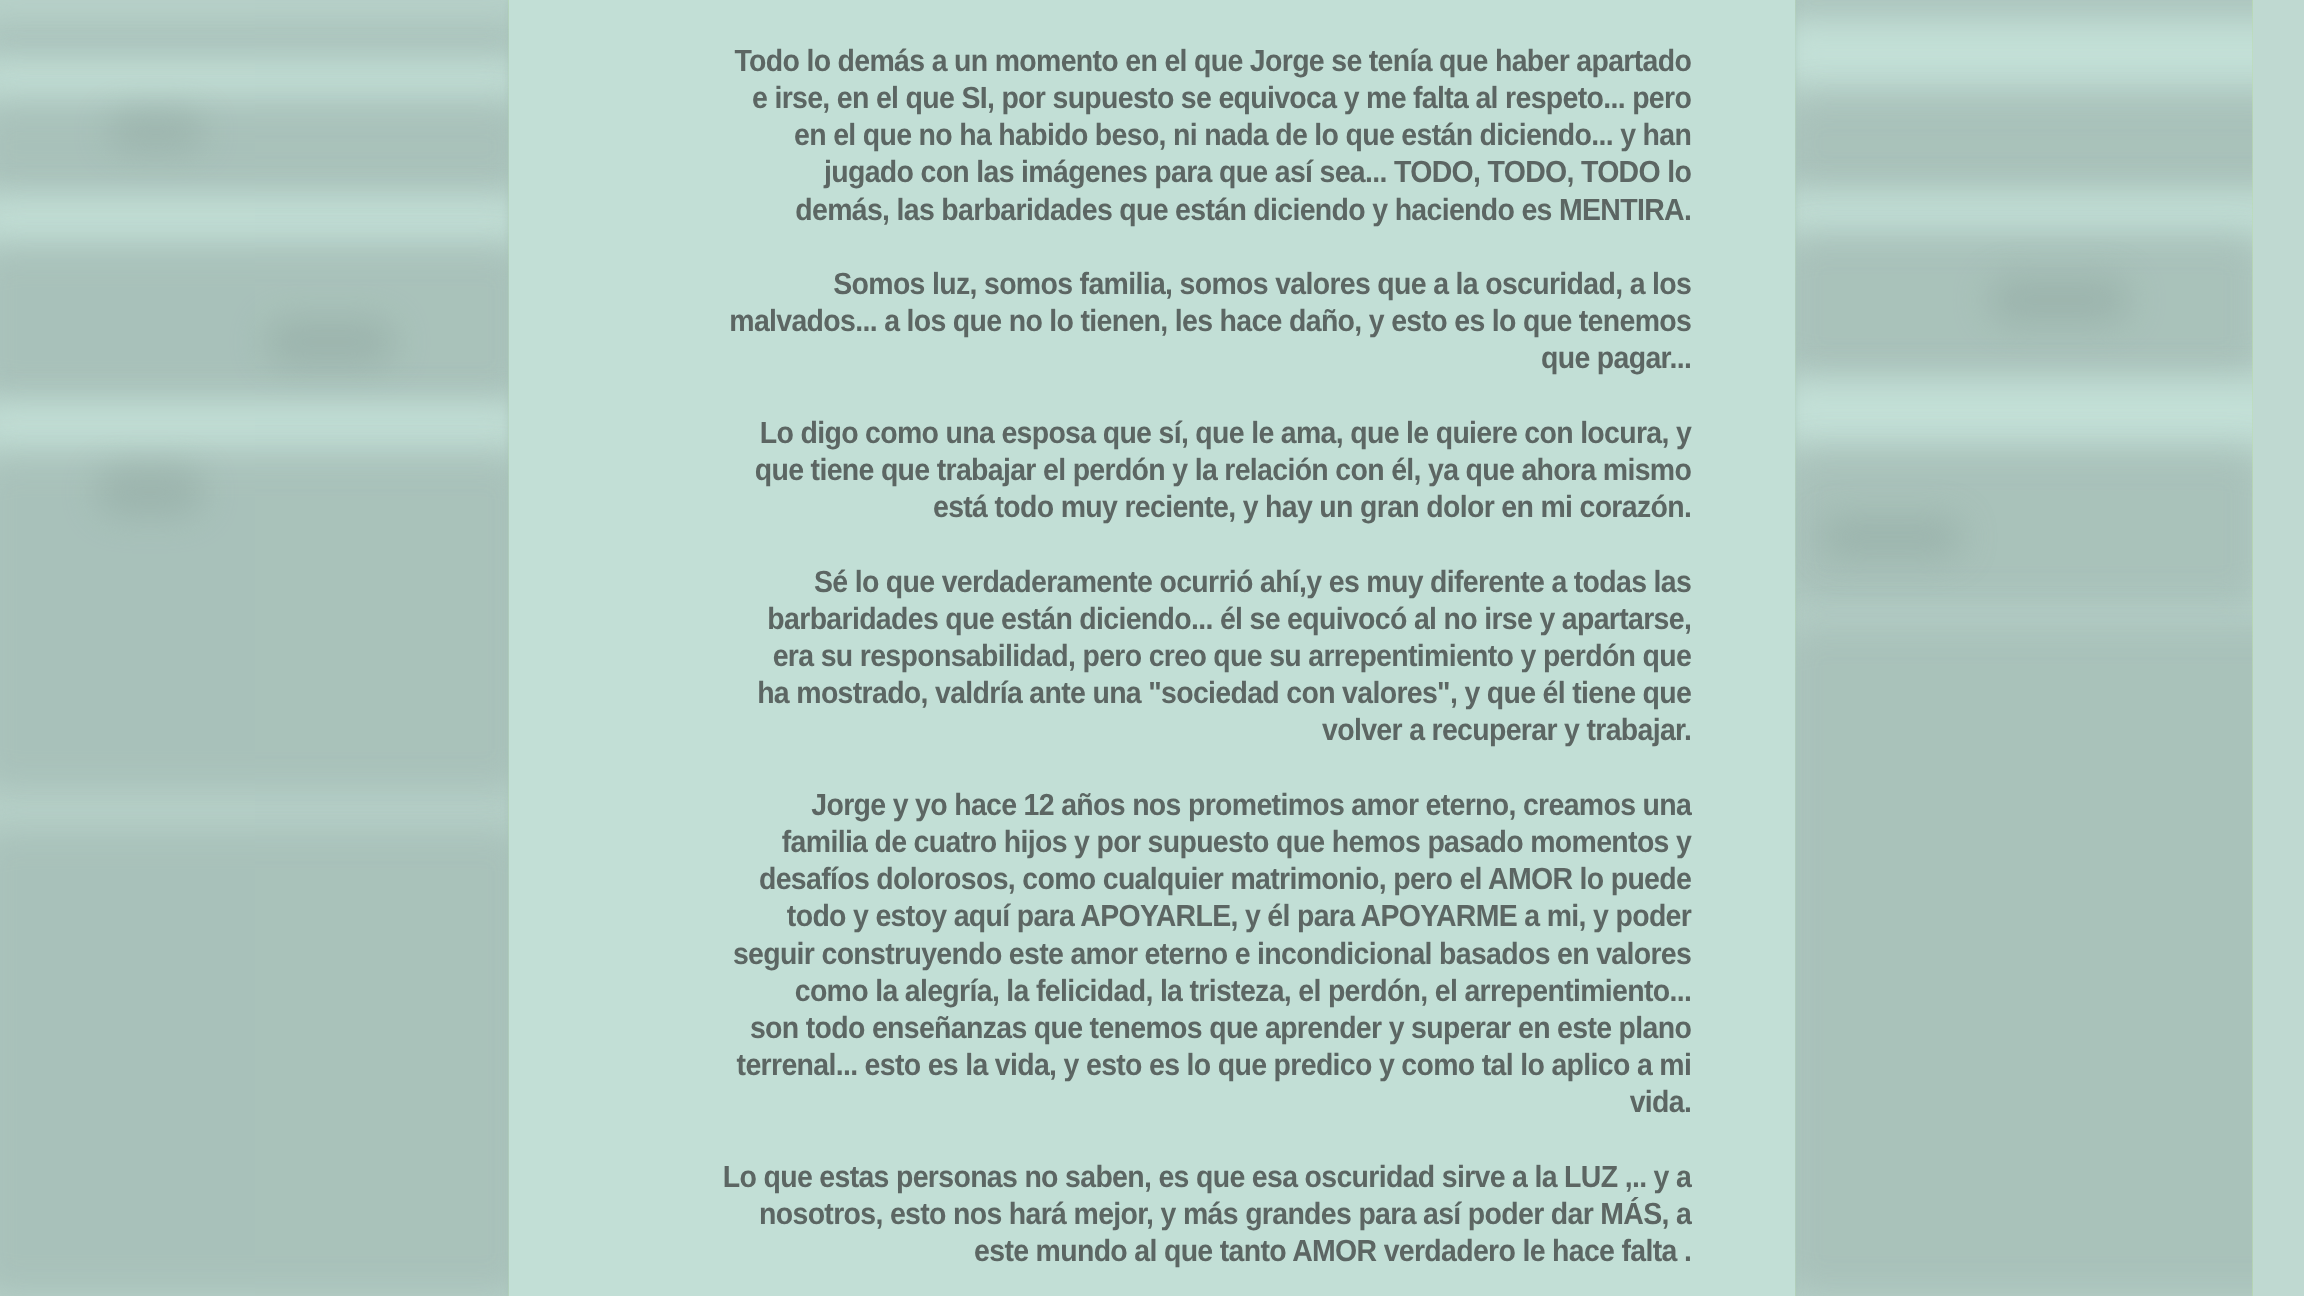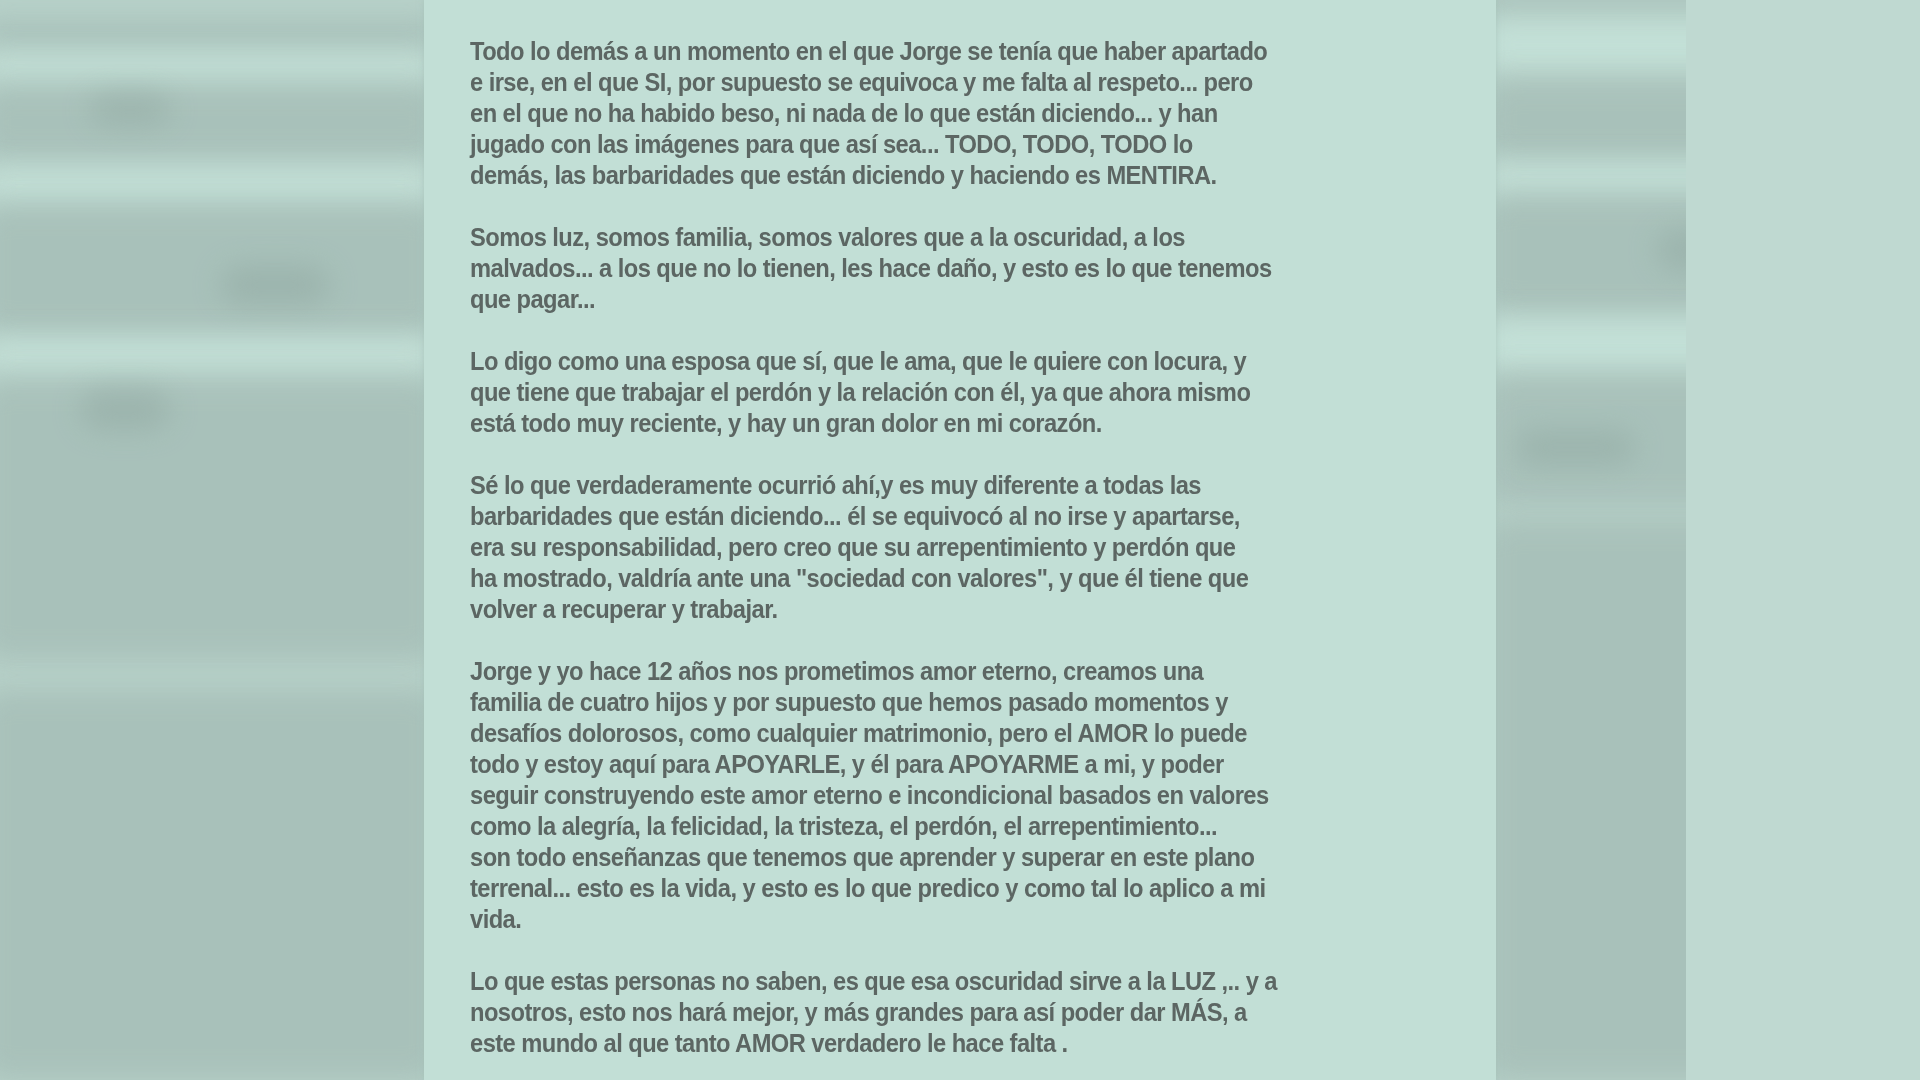--- a/index.html
+++ b/index.html
@@ -5,24 +5,25 @@
     html, body {
       margin: 0;
       padding: 0;
       width: 1920px;
       height: 1080px;
       overflow: hidden;
       background: #bfd9d1;
     }
     .stage {
       position: relative;
-      width: 1686px;
+      width: 1877px;
       height: 1080px;
       overflow: hidden;
       background: #bef264;
+      text-align: right;
     }
     
     .side {
       position: absolute;
       top: 0;
       height: 1080px;
       overflow: hidden;
       background: #b7d1c9;
     }
     .side.left { left: 0; width: 424px; }

